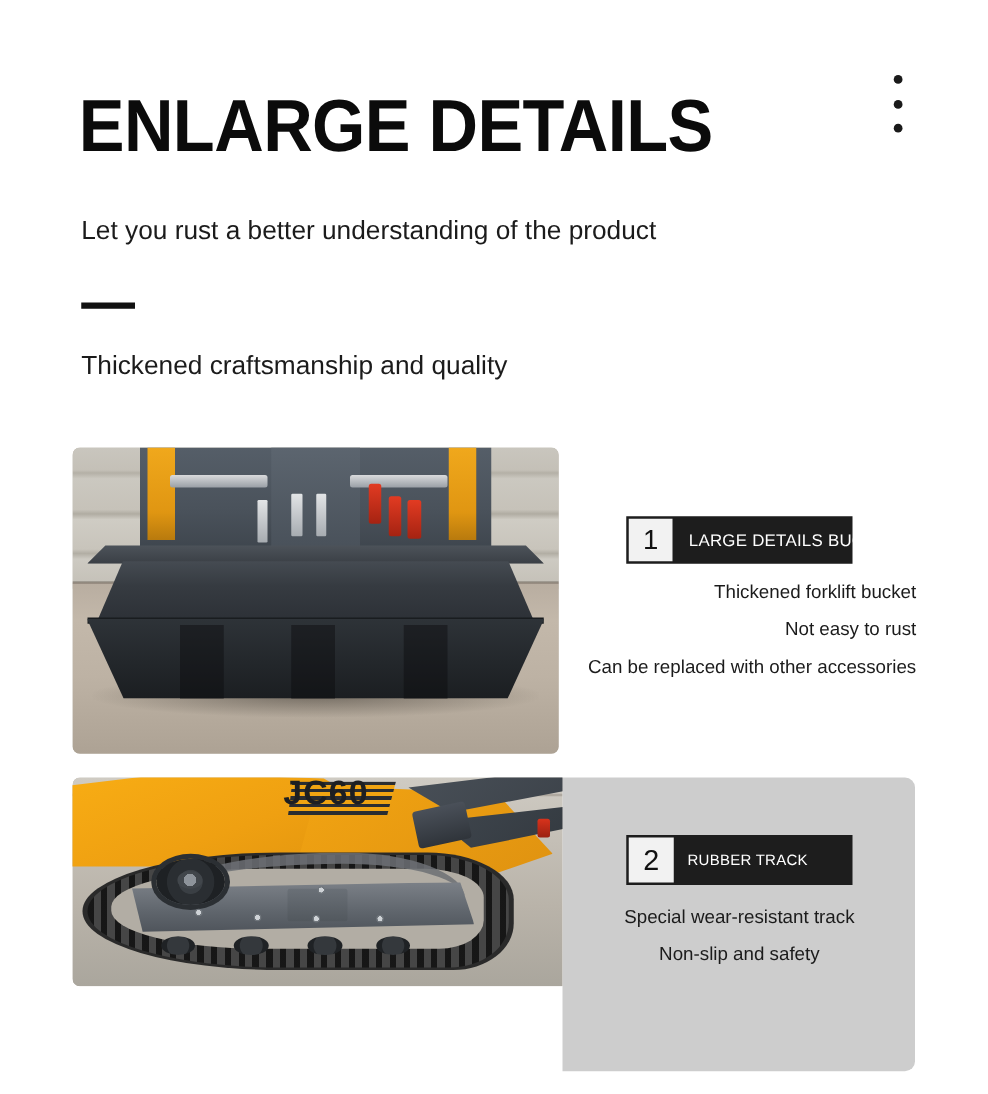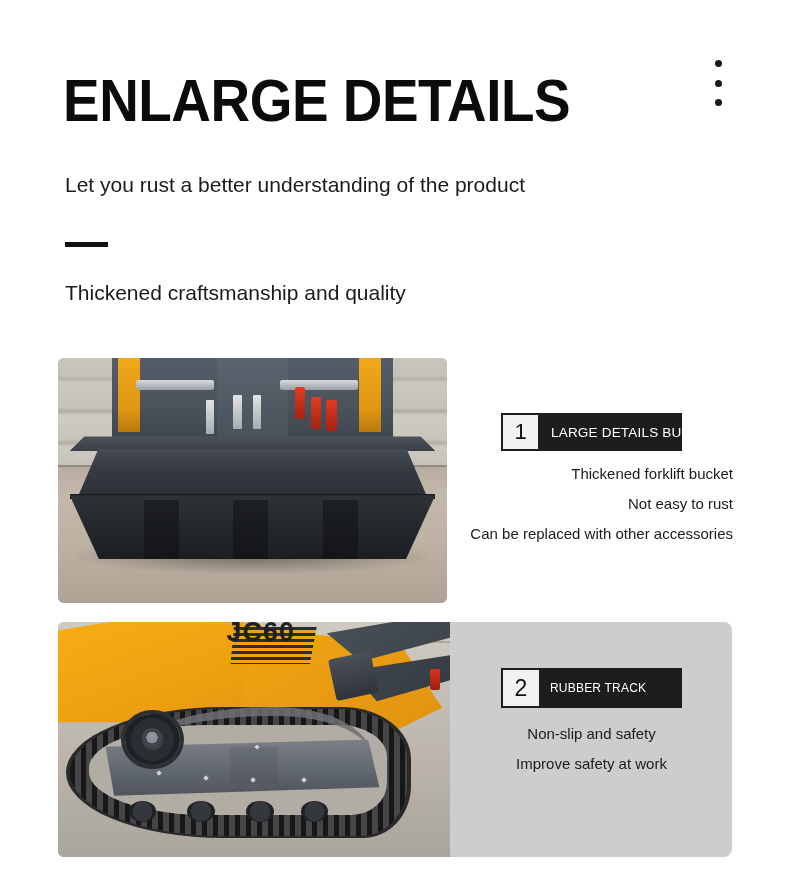--- a/index.html
+++ b/index.html
@@ -65,21 +65,21 @@
     overflow:hidden;
   }
   .sec2-panel {
     position:absolute; left:450px; top:622px;
     width:282px; height:235px;
     background:#cdcdcd;
     border-radius:0 8px 8px 0;
   }
   .sec2-photo {
     position:absolute; left:58px; top:622px;
-    width:392px; height:235px;
+    width:392px; height:167px;
     border-radius:6px 0 0 6px;
     overflow:hidden;
   }
 
   
   .badge {
     position:absolute;
     background:#1d1d1d;
     display:flex; align-items:center;
   }
@@ -404,15 +404,15 @@
     <div class="p2-roller" style="left:62%"></div>
   </div>
 </div>
 
 <div class="badge" id="badge-2">
   <div class="badge-num">2</div>
   <div class="badge-label">RUBBER TRACK</div>
 </div>
 
 <div class="bullets" id="bullets-2">
+  <div>Special wear-resistant track</div>
   <div>Non-slip and safety</div>
-  <div>Improve safety at work</div>
 </div>
 
 </body></html>

